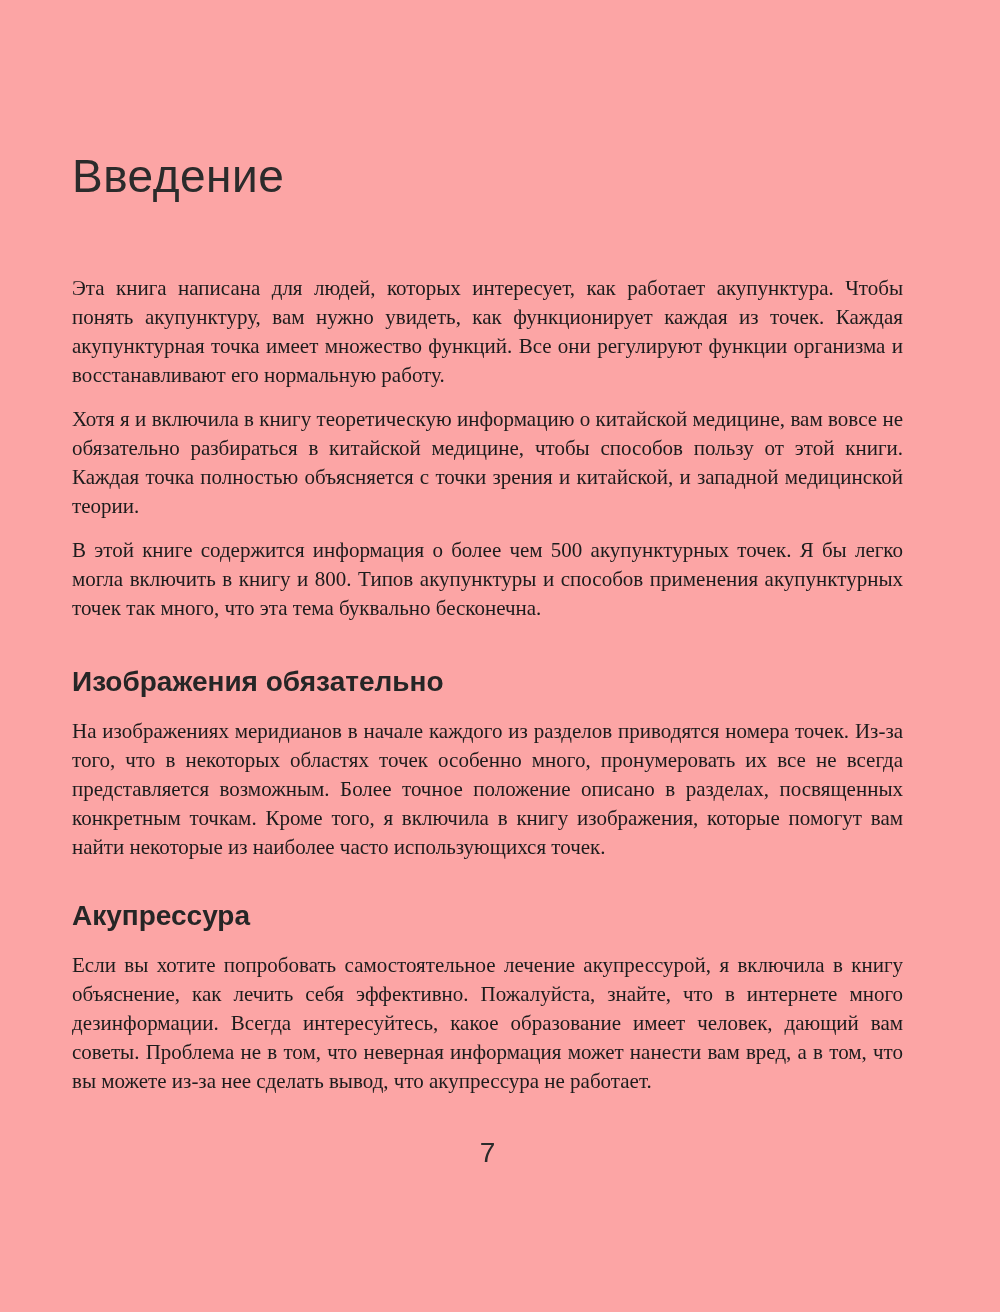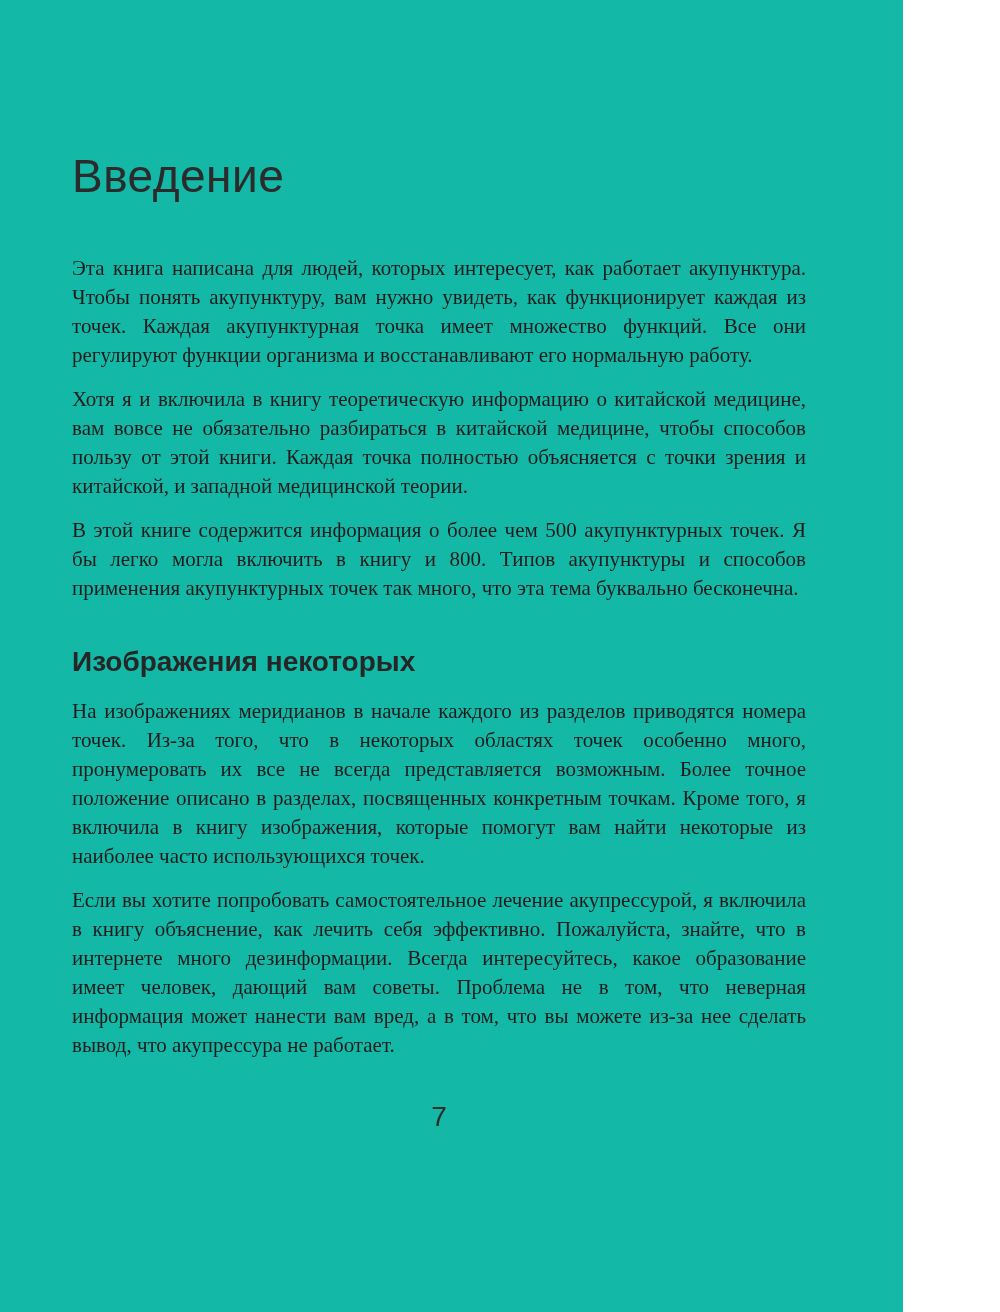--- a/index.html
+++ b/index.html
@@ -2,23 +2,23 @@
 <html lang="ru"><head>
 <meta charset="utf-8">
 <style>
   html, body {
     margin: 0;
     padding: 0;
     background: #ffffff;
   }
   .page {
     position: relative;
-    width: 903px;
+    width: 1000px;
     height: 1312px;
-    background: #14b8a6;
+    background: #fca5a5;
     box-sizing: border-box;
     padding: 0 97px 0 72px;
     overflow: hidden;
     color: #1f1f1f;
   }
   .chapter-title {
     margin: 0;
     padding-top: 148px;
     font-family: "Liberation Sans", "DejaVu Sans", sans-serif;
     font-weight: 300;
@@ -29,21 +29,21 @@
   }
   .body-text {
     margin: 0 0 15px 0;
     font-family: "Liberation Serif", "DejaVu Serif", serif;
     font-size: 21px;
     line-height: 29px;
     text-align: justify;
     color: #1c1c1c;
   }
   .first-paragraph {
-    margin-top: 50px;
+    margin-top: 70px;
   }
   .section-heading {
     margin: 0 0 18px 0;
     font-family: "Liberation Sans", "DejaVu Sans", sans-serif;
     font-weight: 600;
     font-size: 28px;
     line-height: 34px;
     color: #262626;
   }
   .section-heading.meridians {
@@ -68,22 +68,23 @@
 <div class="page">
 
   <h1 class="chapter-title">Введение</h1>
 
   <p class="body-text first-paragraph">Эта книга написана для людей, которых интересует, как работает акупунктура. Чтобы понять акупунктуру, вам нужно увидеть, как функционирует каждая из точек. Каждая акупунктурная точка имеет множество функций. Все они регулируют функции организма и восстанавливают его нормальную работу.</p>
 
   <p class="body-text">Хотя я и включила в книгу теоретическую информацию о китайской медицине, вам вовсе не обязательно разбираться в китайской медицине, чтобы способов пользу от этой книги. Каждая точка полностью объясняется с точки зрения и китайской, и западной медицинской теории.</p>
 
   <p class="body-text">В этой книге содержится информация о более чем 500 акупунктурных точек. Я бы легко могла включить в книгу и 800. Типов акупунктуры и способов применения акупунктурных точек так много, что эта тема буквально бесконечна.</p>
 
-  <h2 class="section-heading meridians">Изображения некоторых</h2>
+  <h2 class="section-heading meridians">Изображения обязательно</h2>
 
   <p class="body-text">На изображениях меридианов в начале каждого из разделов приводятся номера точек. Из-за того, что в некоторых областях точек особенно много, пронумеровать их все не всегда представляется возможным. Более точное положение описано в разделах, посвященных конкретным точкам. Кроме того, я включила в книгу изображения, которые помогут вам найти некоторые из наиболее часто использующихся точек.</p>
 
+  <h2 class="section-heading acupressure">Акупрессура</h2>
 
   <p class="body-text">Если вы хотите попробовать самостоятельное лечение акупрессурой, я включила в книгу объяснение, как лечить себя эффективно. Пожалуйста, знайте, что в интернете много дезинформации. Всегда интересуйтесь, какое образование имеет человек, дающий вам советы. Проблема не в том, что неверная информация может нанести вам вред, а в том, что вы можете из-за нее сделать вывод, что акупрессура не работает.</p>
 
   <div class="page-number">7</div>
 
 </div>
 
 </body></html>

